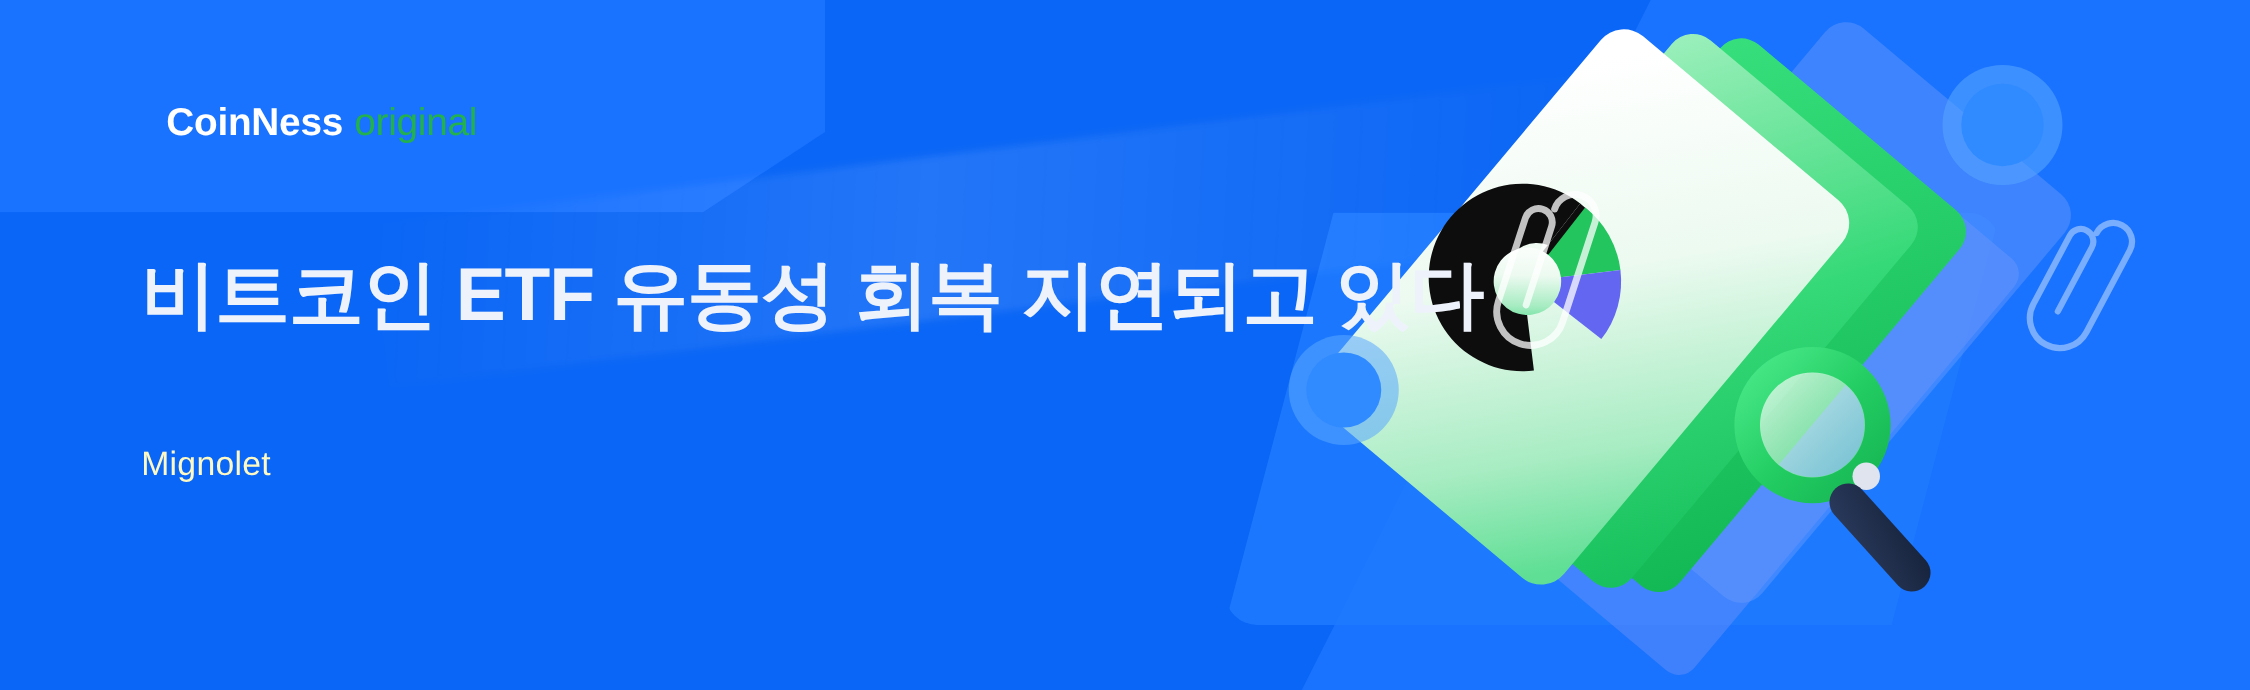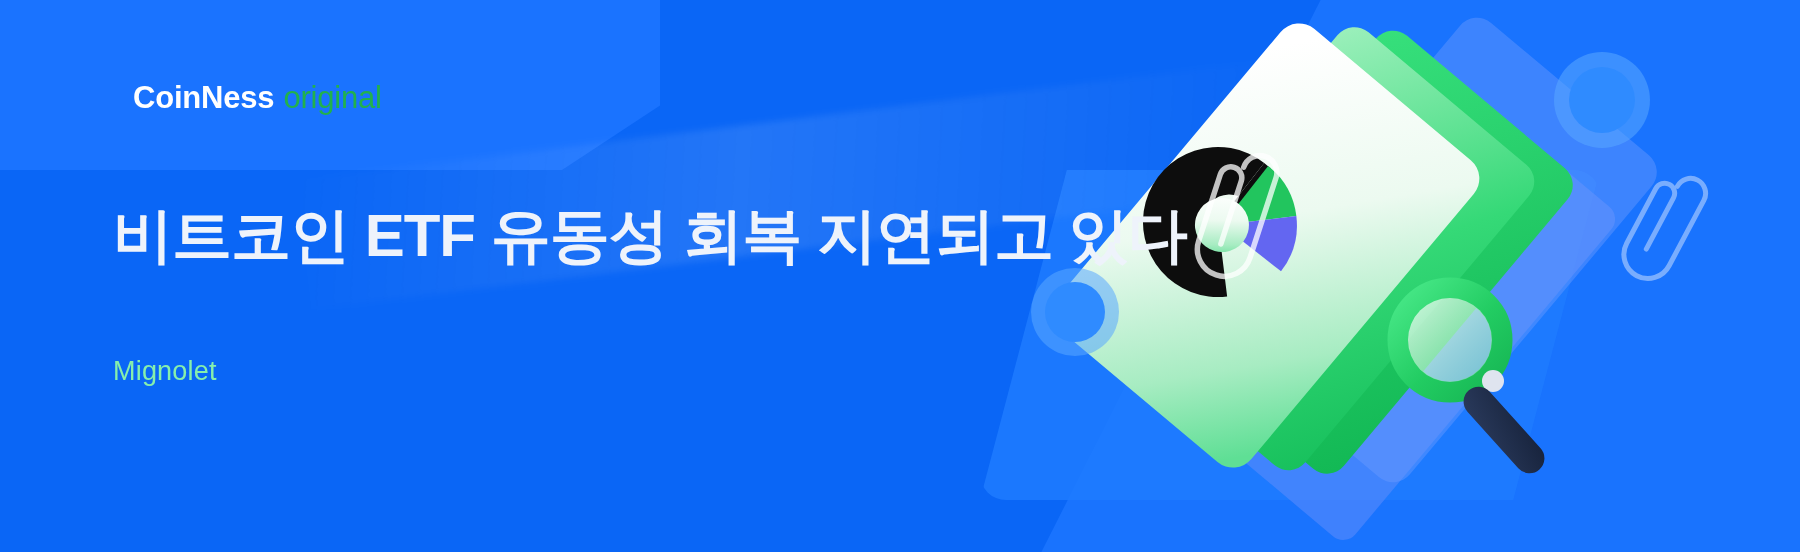--- a/index.html
+++ b/index.html
@@ -95,21 +95,21 @@
     color: #eef3fb;
     font-size: 60px;
     font-weight: bold;
     letter-spacing: -1px;
     line-height: 1;
   }
   .author {
     position: absolute;
     top: 358px; left: 0;
     white-space: nowrap;
-    color: #86efac;
+    color: #fef9c3;
     font-size: 27px;
     font-weight: normal;
     letter-spacing: .2px;
     line-height: 1;
   }
 
   
   .illus {
     position: absolute;
     right: 0; top: 0;

